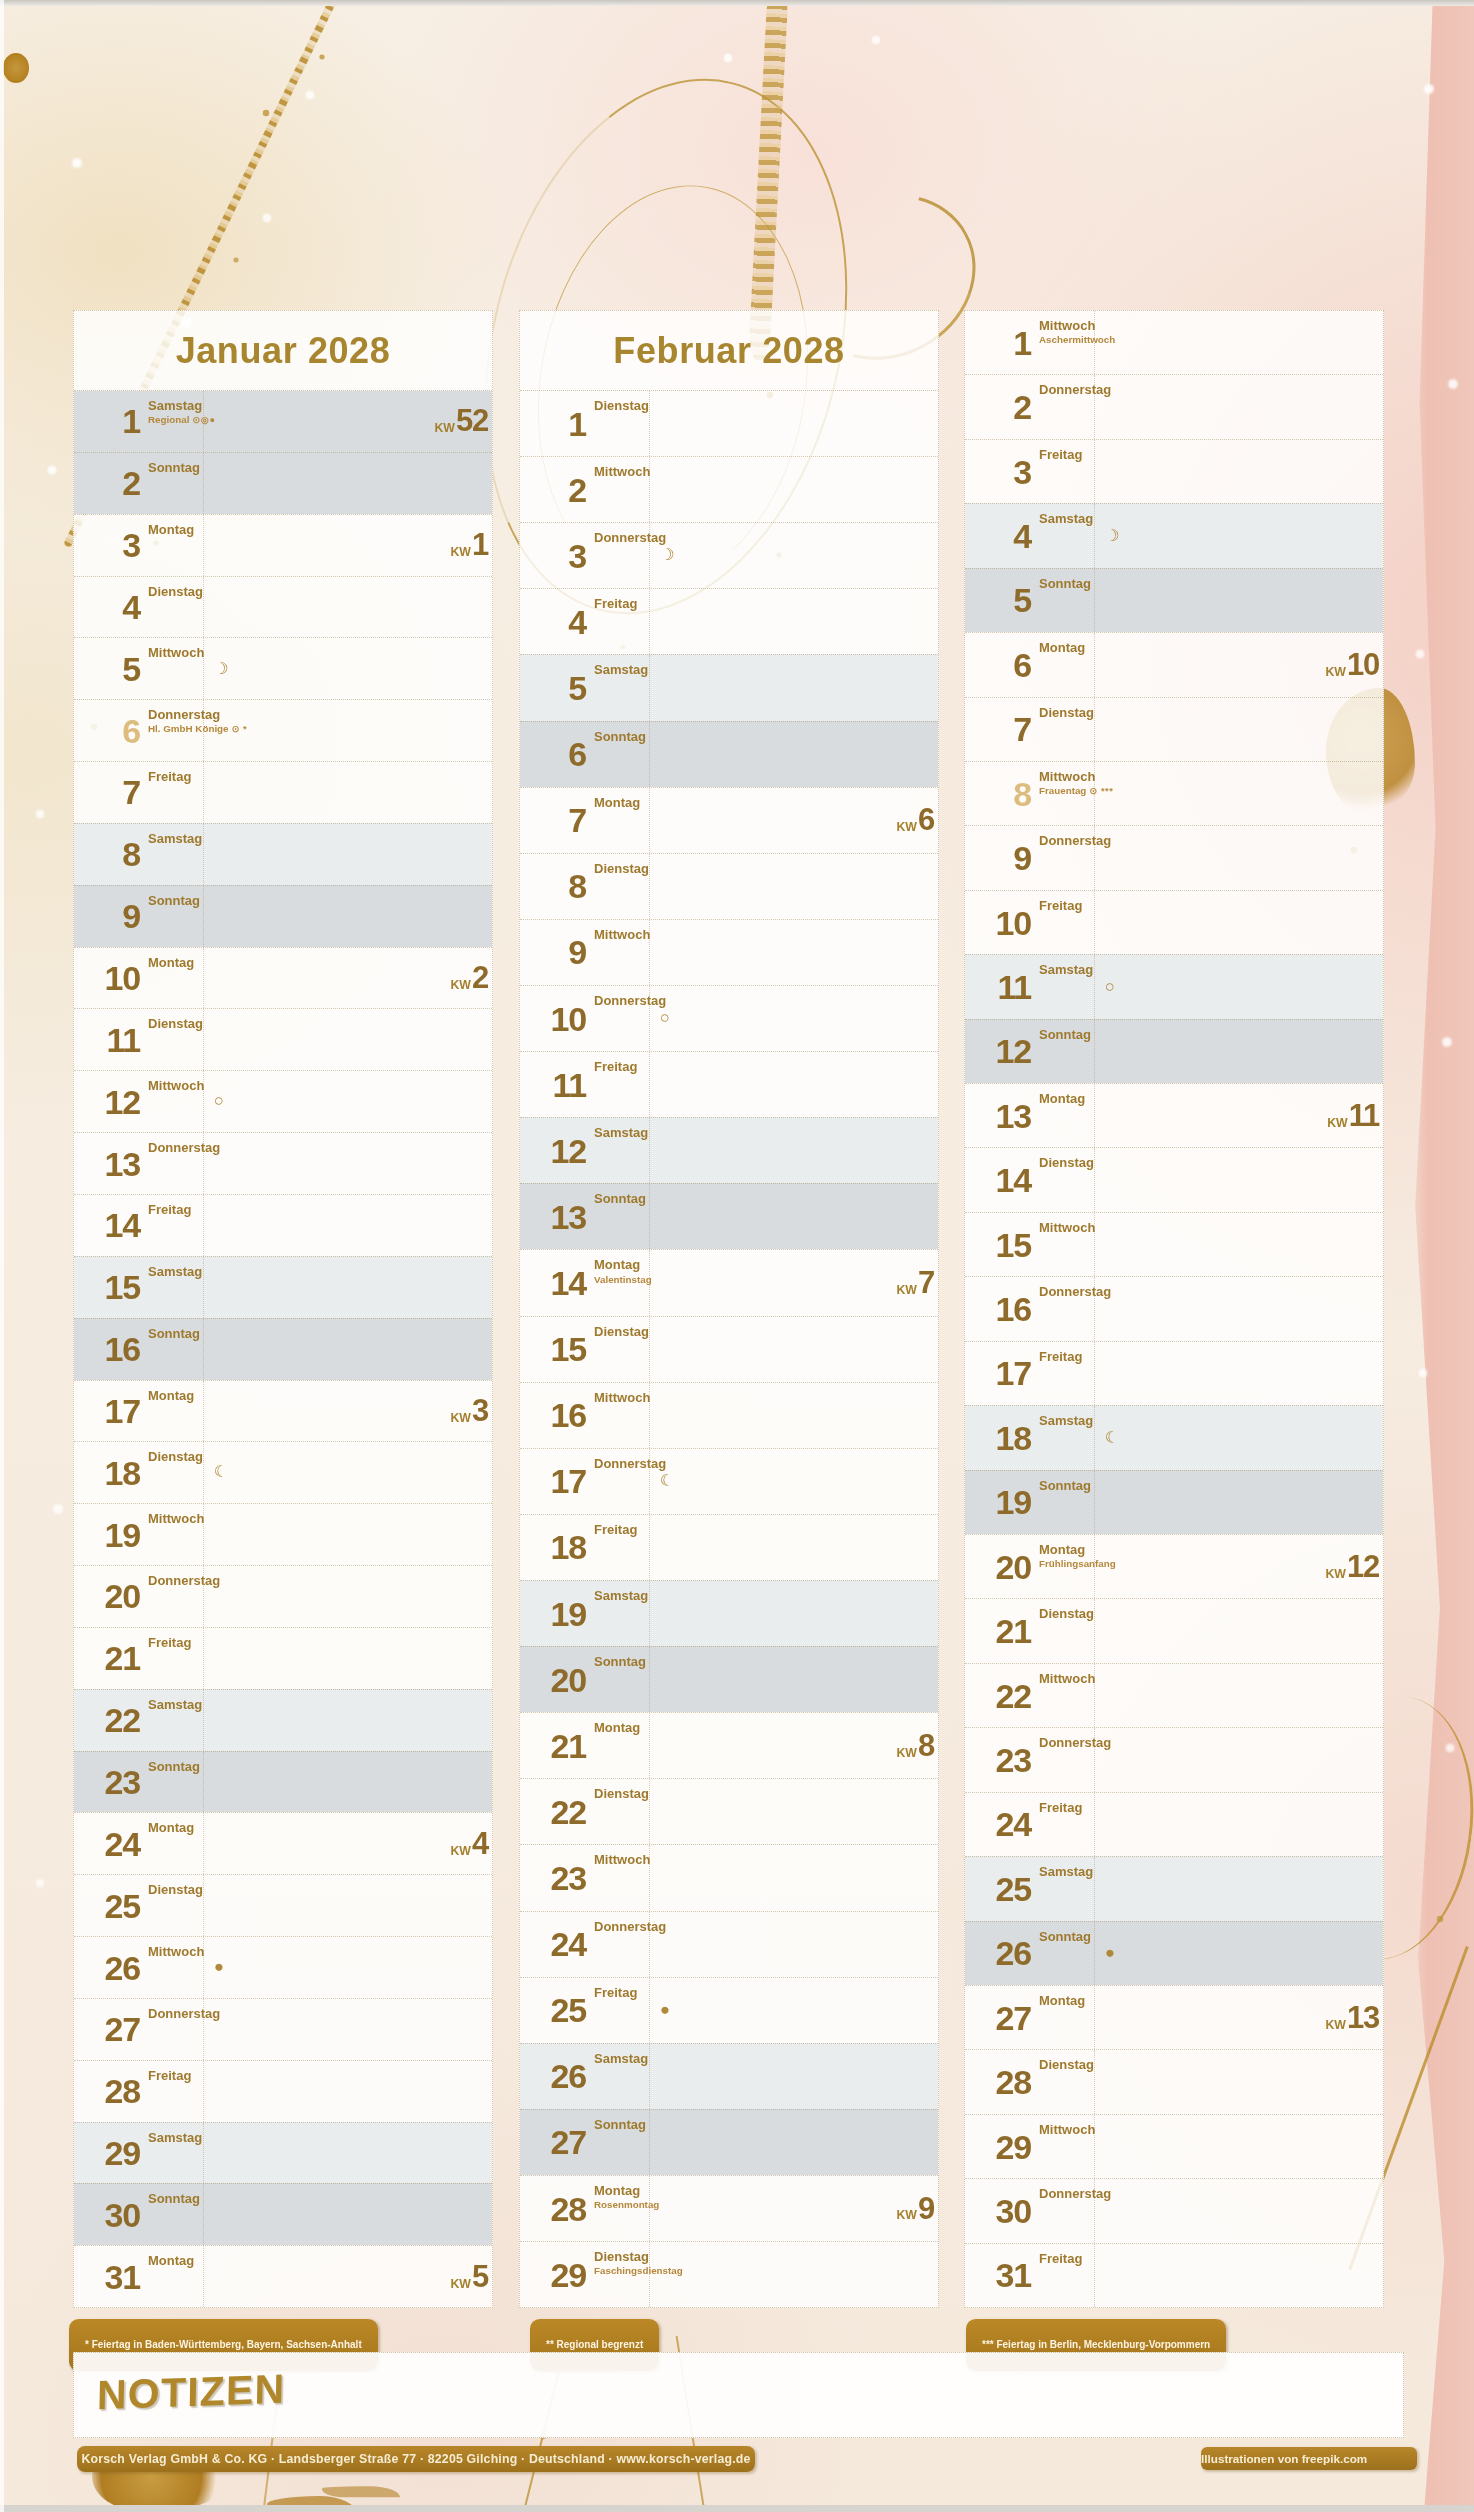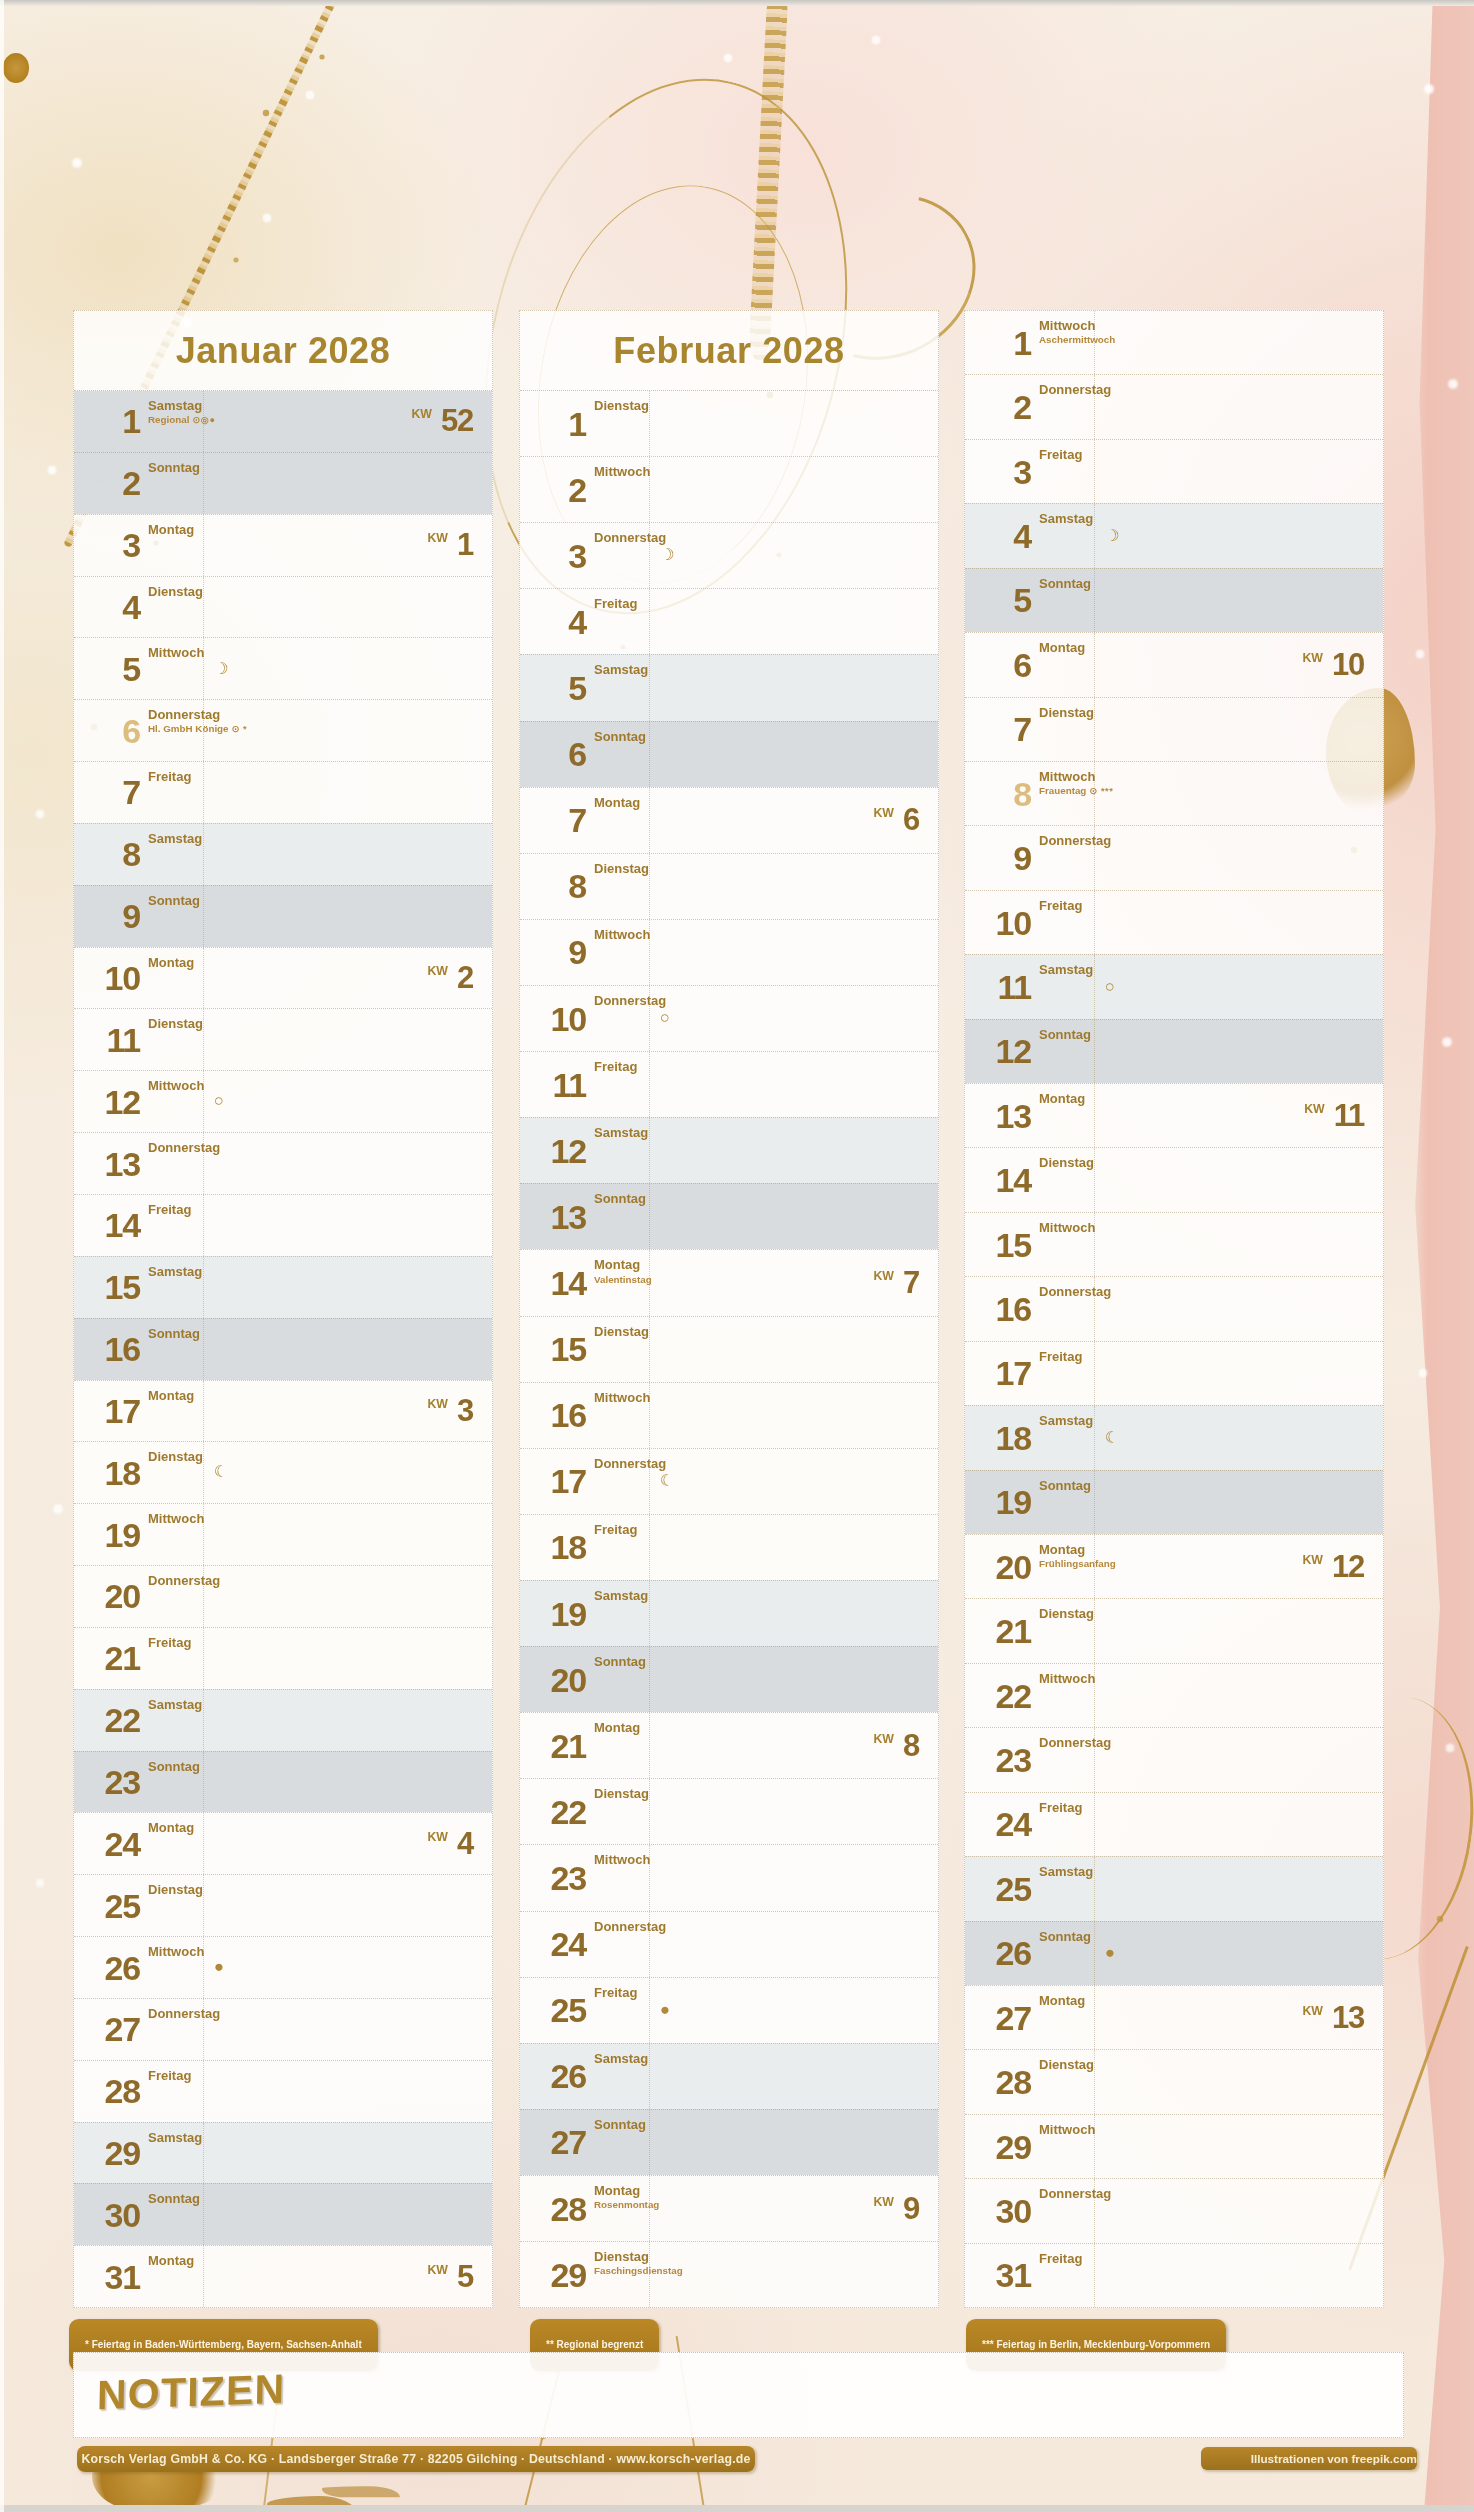--- a/index.html
+++ b/index.html
@@ -81,40 +81,40 @@
   .day-num{width:66px;flex:none;text-align:right;font-size:34px;font-weight:bold;color:#8e6b2a;
       line-height:1;align-self:center;letter-spacing:-1.2px;position:relative;z-index:2;}
   .day-num.light{color:#ddbd7e;}
   .day-names{margin-left:8px;padding-top:8px;position:relative;z-index:2;white-space:nowrap;}
   .day-name{display:block;font-size:13px;font-weight:bold;color:#9f7a2e;line-height:1.1;}
   .day-note{display:block;font-size:9.8px;font-weight:bold;color:#b5883c;margin-top:1.8px;line-height:1.1;}
   .note-icons{font-size:9.2px;color:#b5883c;margin-left:3.1px;letter-spacing:0.6px;}
   .entry{position:absolute;left:129px;top:0;bottom:0;right:0;border-left:1.2px dotted rgba(168,146,104,.45);
       display:flex;align-items:center;}
   .moon{margin-left:9.8px;font-size:16.6px;color:#b0893a;line-height:1;}
-  .kw{margin-left:auto;padding-right:19px;display:flex;align-items:flex-start;gap:9px;}
+  .kw{margin-left:auto;padding-right:4px;display:flex;align-items:flex-end;gap:1px;}
   .kw-label{font-size:12.3px;font-weight:bold;color:#a5812f;}
   .kw-num{font-size:31px;font-weight:bold;color:#8e6b2a;letter-spacing:-1.2px;line-height:.9;}
   
   .pill{position:absolute;z-index:4;height:28px;line-height:28px;padding:12px 16px;border-radius:9.8px;
       background:linear-gradient(180deg,#bb8826,#a2741b);color:#fdf4e3;font-size:10px;font-weight:bold;
       box-shadow:1.2px 1.8px 2.5px rgba(120,90,30,.35);white-space:nowrap;}
   .legend-1{left:69px;top:2319px;}
   .legend-2{left:519px;top:2319px;margin-left:11px;}
   .legend-3{left:966px;top:2319px;}
   .notes-box{position:absolute;left:73px;top:2352px;width:1331px;height:86px;z-index:4;box-sizing:border-box;
       background:rgba(255,255,255,.92);border:1.2px dotted rgba(178,156,112,.6);}
   .notizen{position:absolute;left:23.4px;top:16px;font-size:41px;font-weight:bold;color:#b1872c;
       letter-spacing:1.2px;transform:rotate(-2deg) skewX(-3deg);text-shadow:1.8px 1.8px 1.2px rgba(110,95,60,.35);}
   .addr-bar{position:absolute;left:77px;top:2446px;width:678px;height:26px;z-index:4;border-radius:8px;
       background:linear-gradient(180deg,#b8862a,#9c711c);color:#f7edd3;font-size:12.3px;font-weight:bold;
       text-align:center;line-height:26px;letter-spacing:0.2px;box-shadow:1.2px 1.8px 2.5px rgba(120,90,30,.3);white-space:nowrap;}
   .credit-pill{position:absolute;left:1201px;top:2447px;width:216px;height:23.4px;z-index:4;border-radius:6.1px;
       background:linear-gradient(180deg,#b8862a,#9c711c);color:#f7edd3;font-size:11.7px;font-weight:bold;
-      text-align:right;line-height:23.4px;box-shadow:1.2px 1.8px 2.5px rgba(120,90,30,.3);white-space:nowrap;}
+      text-align:left;line-height:23.4px;box-shadow:1.2px 1.8px 2.5px rgba(120,90,30,.3);white-space:nowrap;}
 </style>
 </head>
 <body>
 
 <div class="page">
 
   <div class="decor pink-strip"></div>
   <div class="decor g-diag"></div>
   <div class="decor g-swirl1"></div>
   <div class="decor g-swirl2"></div>

